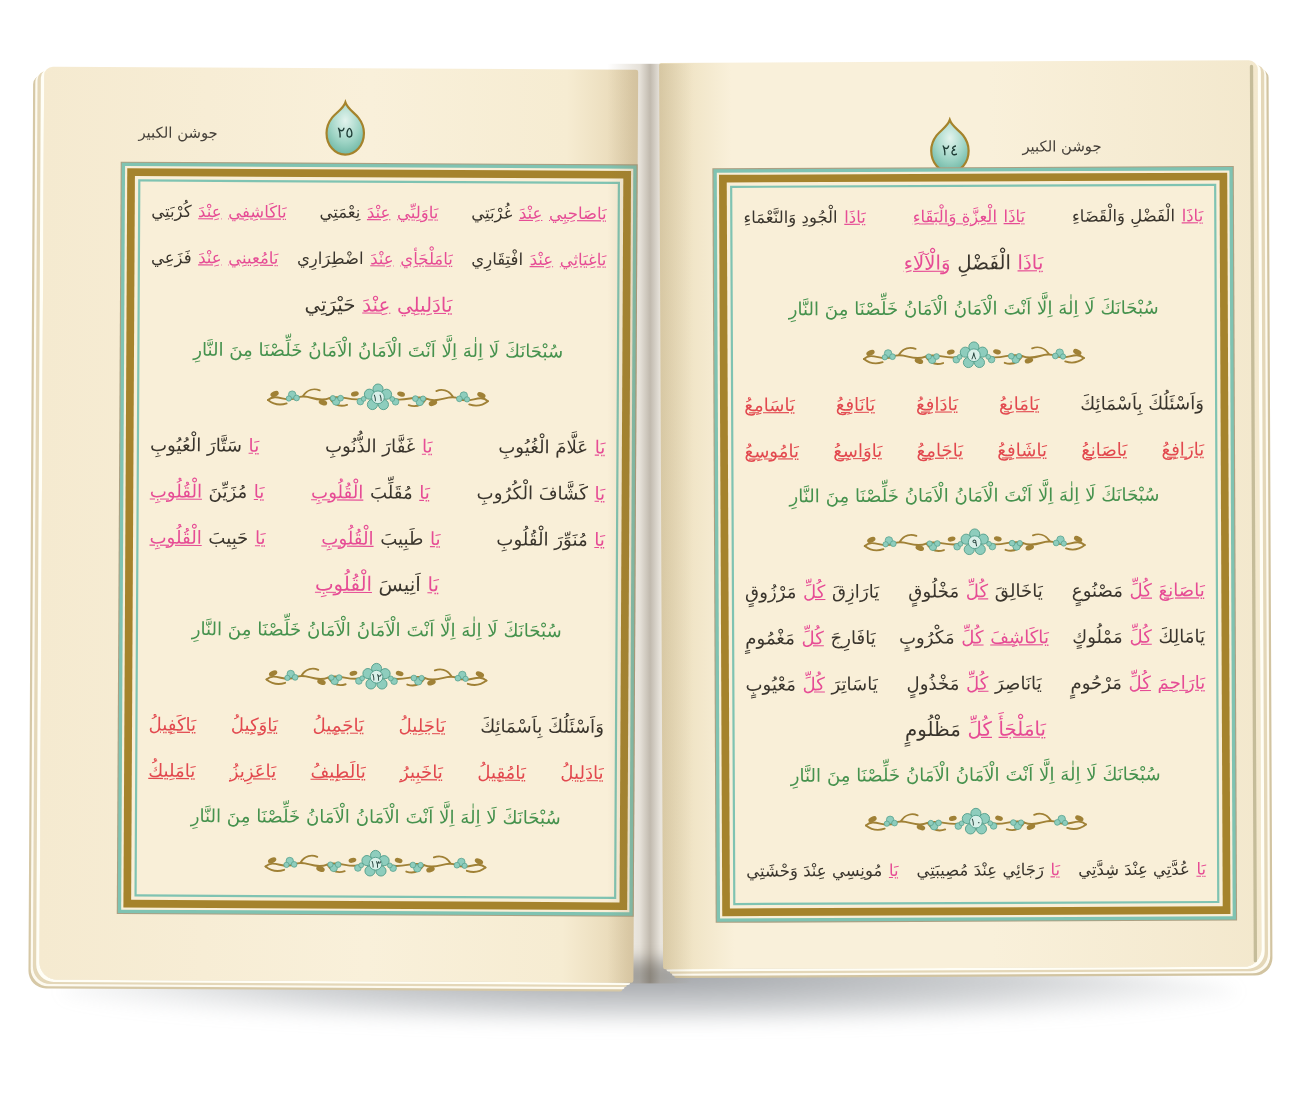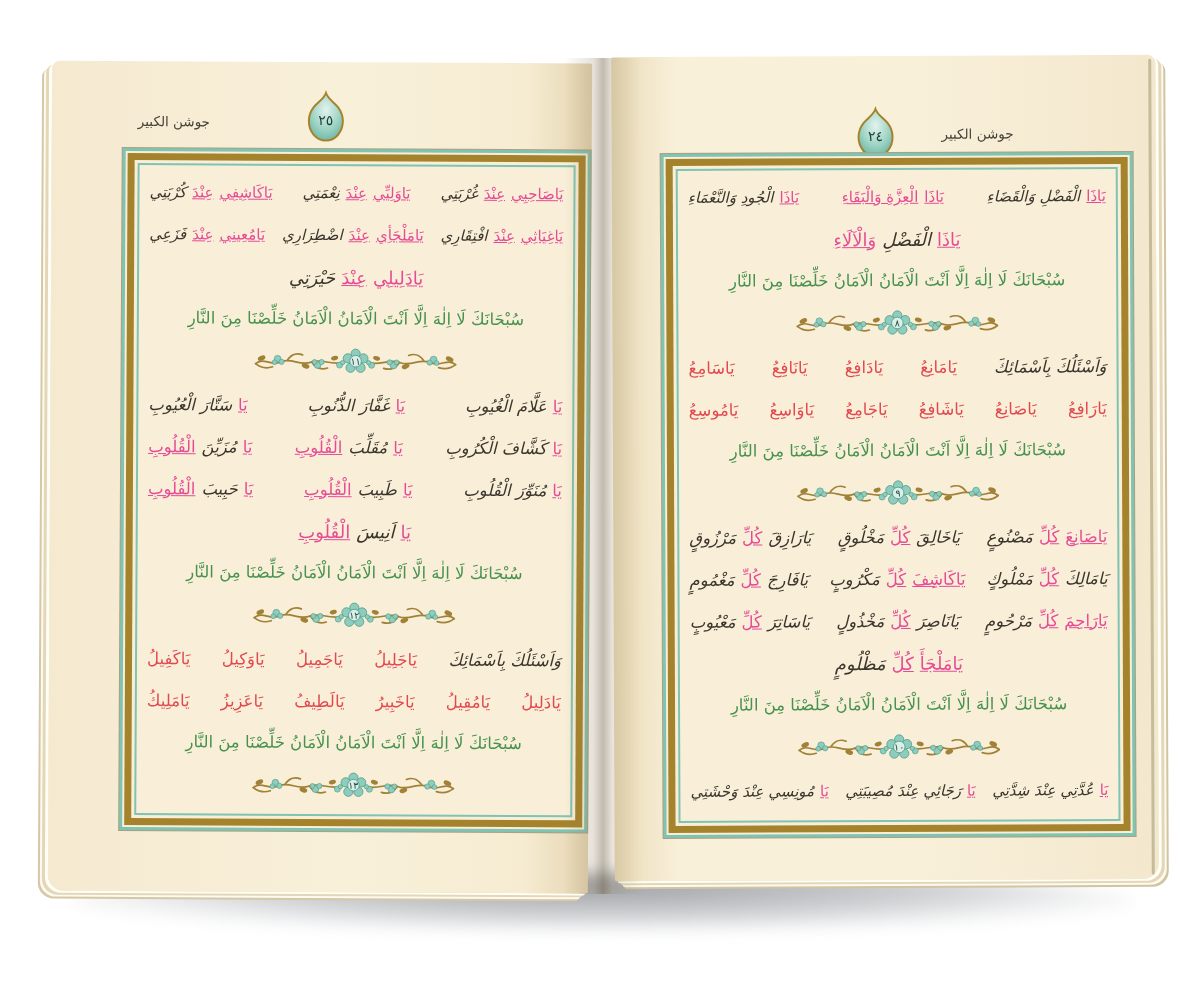--- a/index.html
+++ b/index.html
@@ -1,21 +1,21 @@
 <!DOCTYPE html>
 <html style="--pink: #e64c95; --red: #e2494f; --green: #46924e; --ink: #3a352d; --gold: #a5832c; --teal: #7fc3b2; --page: #f9efd8;"><head>
 <meta charset="utf-8">
 <style>
   html,body{margin:0;padding:0;}
   body{
     width:1180px;height:1000px;position:relative;overflow:hidden;
     background:#ffffff;
     font-family:"DejaVu Sans",sans-serif;
   }
-  .scene{position:absolute;inset:0;margin-left:12px;}
+  .scene{position:absolute;inset:0;}
   
   .book-shadow{
     position:absolute;left:55px;top:872px;width:1070px;height:60px;
     background:radial-gradient(ellipse at 50% 25%, rgba(96,101,108,.60) 0%, rgba(120,126,132,.35) 45%, rgba(150,155,160,.15) 65%, transparent 80%);
     filter:blur(7px);border-radius:50%;
   }
   
   .page{position:absolute;background:var(--page);}
   .page-left{
     left:38px;top:62px;width:540px;height:830px;
@@ -68,22 +68,22 @@
   
   .row{
     direction:rtl;display:flex;align-items:center;justify-content:space-between;
     white-space:nowrap;height:42px;color:var(--ink);
   }
   .row.center{justify-content:center;gap:14px;}
   .row.tasbih{height:40px;justify-content:center;font-size:16.5px;color:var(--green);}
   .row.divider{height:46px;justify-content:center;}
   .phrase{display:inline-flex;gap:6px;}
   .seg.pink{color:var(--pink);text-decoration:underline;}
-  .seg.red{color:var(--red);}
-  .seg.black{color:var(--ink);font-style:italic;}
+  .seg.red{color:var(--red);text-decoration:underline;}
+  .seg.black{color:var(--ink);}
   .seg.green{color:var(--green);}
   .sz-l{font-size:18px;}
   .sz-m{font-size:16.5px;}
   .sz-s{font-size:15px;}
   
   .divider-svg .gold{stroke:#a08136;fill:none;stroke-width:1.7;stroke-linecap:round;}
   .divider-svg .goldf{fill:#a08136;}
   .divider-svg .flower circle{fill:#8ecdbd;stroke:#58a28f;stroke-width:.7;}
   .divider-svg .cflower .petal{fill:#8ecdbd;stroke:#4f9c89;stroke-width:.8;}
   .divider-svg .ccenter{fill:#d9efe8;stroke:#4f9c89;stroke-width:.8;}

